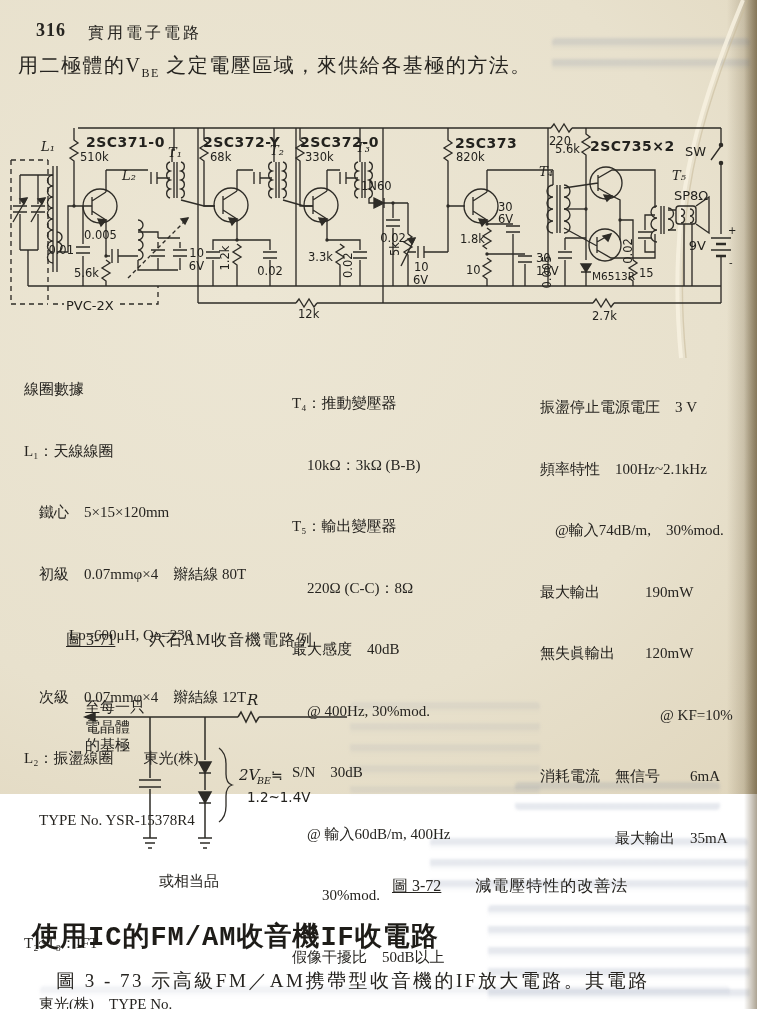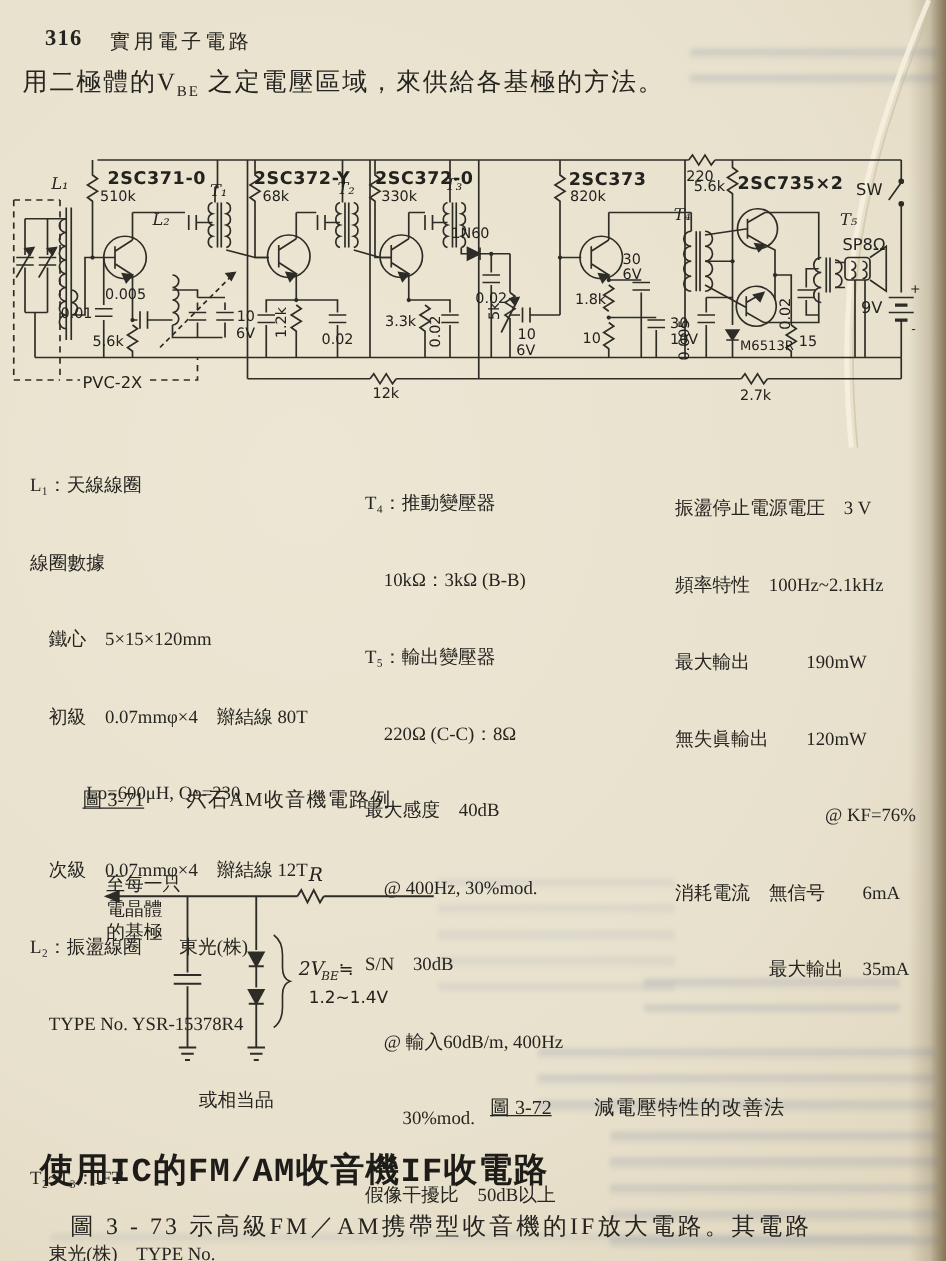--- a/index.html
+++ b/index.html
@@ -1,17 +1,17 @@
 <!DOCTYPE html>
 <html><head>
 <meta charset="utf-8">
 <style>
   html,body{margin:0;padding:0;}
   body{width:757px;height:1009px;overflow:hidden;font-family:"Liberation Serif","DejaVu Serif",serif;}
-  .page{position:relative;width:757px;height:1009px;color:#262420;
+  .page{position:relative;width:757px;height:794px;color:#262420;
     background:
       linear-gradient(90deg, rgba(120,100,65,0) 96%, rgba(95,78,45,.38) 100%),
       radial-gradient(125% 105% at 32% 38%, #ece6d4 0%, #e8e1cd 50%, #e0d6bd 80%, #cfc3a4 100%);
   }
   .abs{position:absolute;}
   
   .pagenum{font-weight:bold;font-size:18px;letter-spacing:1px;}
   .booktitle{font-size:16px;letter-spacing:3px;}
   .intro{font-size:20px;letter-spacing:1.5px;white-space:pre;}
   .intro sub{font-size:12px;}
@@ -240,22 +240,22 @@
     <text class="val" x="698" y="36" text-anchor="end" style="font-size:13px">SW</text>
     <text class="val" x="666" y="80" style="font-size:13px">SP8Ω</text>
     <text class="val" x="698" y="130" text-anchor="end" style="font-size:13px">9V</text>
     <text class="val" x="720" y="114" style="font-size:10px">+</text>
     <text class="val" x="721" y="146" style="font-size:10px">-</text>
     <text class="val" x="290" y="198">12k</text>
     <text class="val" x="584" y="200">2.7k</text>
   </svg>
 
   <div class="abs spec" style="left:24px;top:338px;width:270px;">
+    <div class="ln">線圈數據</div>
     <div class="ln">L₁：天線線圈</div>
-    <div class="ln">線圈數據</div>
     <div class="ln">　鐵心　5×15×120mm</div>
     <div class="ln">　初級　0.07mmφ×4　辮結線 80T</div>
     <div class="ln">　　　Lo=600μH, Qo=230</div>
     <div class="ln">　次級　0.07mmφ×4　辮結線 12T</div>
     <div class="ln">L₂：振盪線圈　　東光(株)</div>
     <div class="ln">　TYPE No. YSR-15378R4</div>
     <div class="ln">　　　　　　　　　或相当品</div>
     <div class="ln">T₂~T₃：IFT</div>
     <div class="ln">　東光(株)　TYPE No.</div>
     
@@ -273,23 +273,24 @@
     <div class="ln">　@ 輸入60dB/m, 400Hz</div>
     <div class="ln">　　30%mod.</div>
     <div class="ln">假像干擾比　50dB以上</div>
     <div class="ln">AGC　Figure of Merit. 45dB</div>
     
     
   </div>
   <div class="abs spec" style="left:540px;top:356px;width:215px;">
     <div class="ln">振盪停止電源電圧　3 V</div>
     <div class="ln">頻率特性　100Hz~2.1kHz</div>
+    <div class="ln">　@輸入74dB/m,　30%mod.</div>
     <div class="ln">最大輸出　　　190mW</div>
     <div class="ln">無失眞輸出　　120mW</div>
-    <div class="ln">　　　　　　　　@ KF=76%</div>
+    <div class="ln">　　　　　　　　@ KF=10%</div>
     <div class="ln">消耗電流　無信号　　6mA</div>
     <div class="ln">　　　　　最大輸出　35mA</div>
   </div>
 
   <div class="abs cap" style="left:66px;top:630px;"><span class="num">圖 3-71</span><span>　　</span><span>六石AM收音機電路例</span></div>
 
   <svg class="abs" style="left:55px;top:690px;" width="320" height="172" viewBox="0 0 320 172">
     <g stroke="#2e2c27" stroke-width="1.5" fill="none">
       <path d="M30 27 H183 M204 27 H292"></path>
       <path d="M183 27 l3 -5 l5 10 l5 -10 l5 10 l3 -5"></path>

